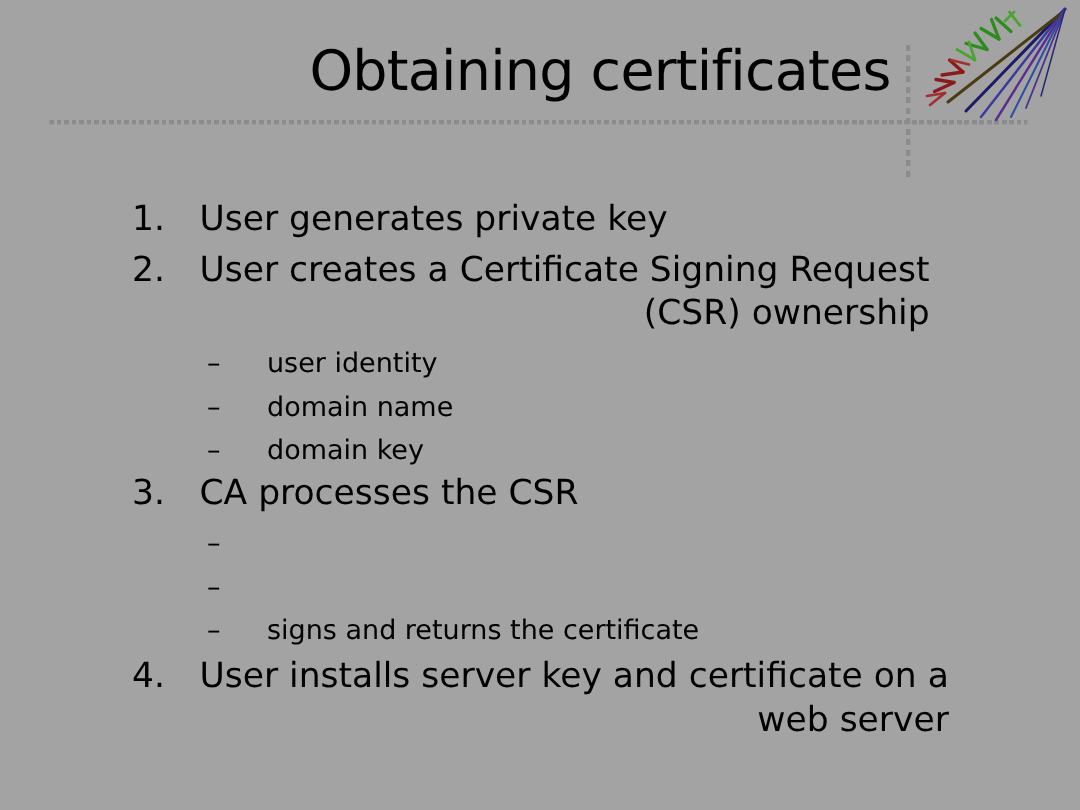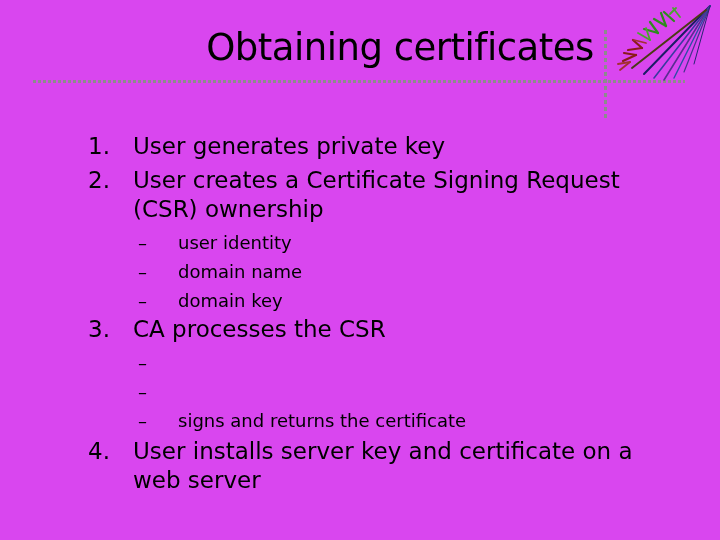--- a/index.html
+++ b/index.html
@@ -1,19 +1,19 @@
 <!DOCTYPE html>
 <html><head>
 <meta charset="utf-8">
 <style>
   html,body{margin:0;padding:0;background:#ffffff;}
   .slide{
     position:relative;
     width:720px;height:540px;
-    background:#d946ef;
+    background:#a3a3a3;
     color:#000000;
     font-family:"DejaVu Sans","Liberation Sans",sans-serif;
     overflow:hidden;
   }
   .title{
     position:absolute;
     top:27px;left:95px;width:610px;
     text-align:center;
     font-size:37px;
     letter-spacing:-0.5px;
@@ -40,21 +40,21 @@
   .content{
     position:absolute;
     left:88px;top:132px;right:2px;
   }
   .item{
     display:flex;
     font-size:23px;
     line-height:29px;
   }
   .item .num{flex:0 0 45px;}
-  .item .line{display:block;white-space:nowrap;}
+  .item .line{display:block;white-space:nowrap;text-align:right;}
   .m-top-5{margin-top:5px;}
   .m-top-2{margin-top:2px;}
   .subs{margin:4px 0 0 50px;}
   .sub{
     display:flex;
     font-size:18px;
     line-height:29px;
     white-space:nowrap;
   }
   .sub .dash{flex:0 0 40px;}

